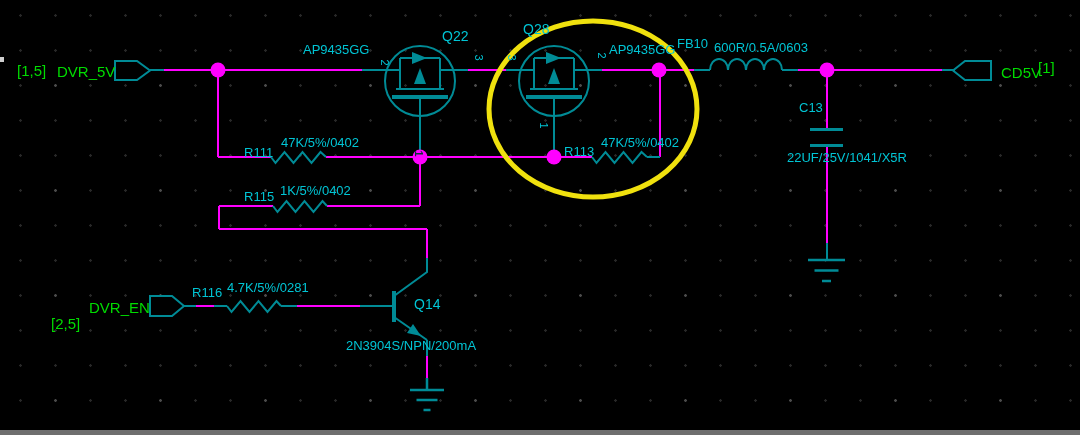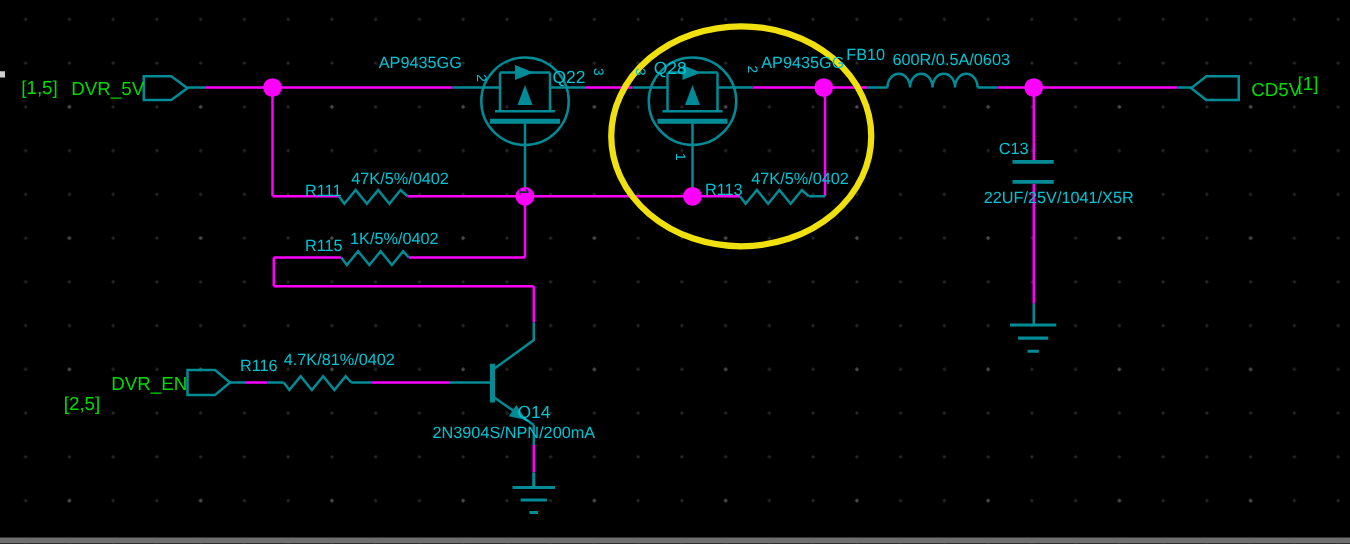--- a/index.html
+++ b/index.html
@@ -9,21 +9,21 @@
     background-image:
       radial-gradient(circle,#4b4b4b 1px,transparent 1.6px),
       radial-gradient(circle,#282828 1px,transparent 1.5px);
     background-size:105px 105px,35px 35px;
     background-position:3px 33px,3px 33px;
     font-family:"Liberation Sans",sans-serif;
   }
   #wires-svg{position:absolute;left:0;top:0;}
   .lbl{position:absolute;white-space:nowrap;line-height:1;}
   .cy{color:#00c4d4;font-size:13px;}
-  .cy.big{font-size:14px;margin-top:25px;}
+  .cy.big{font-size:14px;}
   .gr{color:#00dc00;font-size:15px;}
   .pin{position:absolute;width:16px;text-align:center;color:#00c4d4;
        font-size:11px;line-height:1;transform:rotate(90deg);}
   .pin.dark{color:#083434;font-weight:bold;}
   #bottom-strip{position:absolute;left:0;top:430px;width:1080px;height:5px;background:#6f6f6f;}
   #cursor-tick{position:absolute;left:0;top:57px;width:4px;height:5px;background:#cfcfcf;}
 </style>
 </head>
 <body>
 
@@ -114,30 +114,30 @@
   <div class="lbl gr" style="left:89px;top:300px">DVR_EN</div>
   <div class="lbl gr" style="left:1001px;top:65px">CD5V</div>
   <div class="lbl gr" style="left:1038px;top:60px">[1]</div>
 
   <div class="lbl cy big" style="left:442px;top:29px">Q22</div>
   <div class="lbl cy" style="left:303px;top:43px">AP9435GG</div>
   <div class="lbl cy big" style="left:523px;top:22px">Q28</div>
   <div class="lbl cy" style="left:609px;top:43px">AP9435GG</div>
   <div class="lbl cy" style="left:677px;top:37px">FB10</div>
   <div class="lbl cy" style="left:714px;top:41px">600R/0.5A/0603</div>
-  <div class="lbl cy" style="left:799px;top:112px">C13</div>
+  <div class="lbl cy" style="left:799px;top:101px">C13</div>
   <div class="lbl cy" style="left:787px;top:151px">22UF/25V/1041/X5R</div>
   <div class="lbl cy" style="left:244px;top:146px">R111</div>
   <div class="lbl cy" style="left:281px;top:136px">47K/5%/0402</div>
   <div class="lbl cy" style="left:564px;top:145px">R113</div>
   <div class="lbl cy" style="left:601px;top:136px">47K/5%/0402</div>
   <div class="lbl cy" style="left:244px;top:190px">R115</div>
   <div class="lbl cy" style="left:280px;top:184px">1K/5%/0402</div>
   <div class="lbl cy" style="left:192px;top:286px">R116</div>
-  <div class="lbl cy" style="left:227px;top:281px">4.7K/81%/0402</div>
+  <div class="lbl cy" style="left:227px;top:281px">4.7K/5%/0281</div>
   <div class="lbl cy big" style="left:414px;top:297px">Q14</div>
   <div class="lbl cy" style="left:346px;top:339px">2N3904S/NPN/200mA</div>
 
   <div class="pin" style="left:376px;top:57px">2</div>
   <div class="pin" style="left:470px;top:52px">3</div>
   <div class="pin dark" style="left:410px;top:148px">1</div>
   <div class="pin" style="left:503px;top:52px">3</div>
   <div class="pin" style="left:593px;top:50px">2</div>
   <div class="pin" style="left:535px;top:120px">1</div>
 

